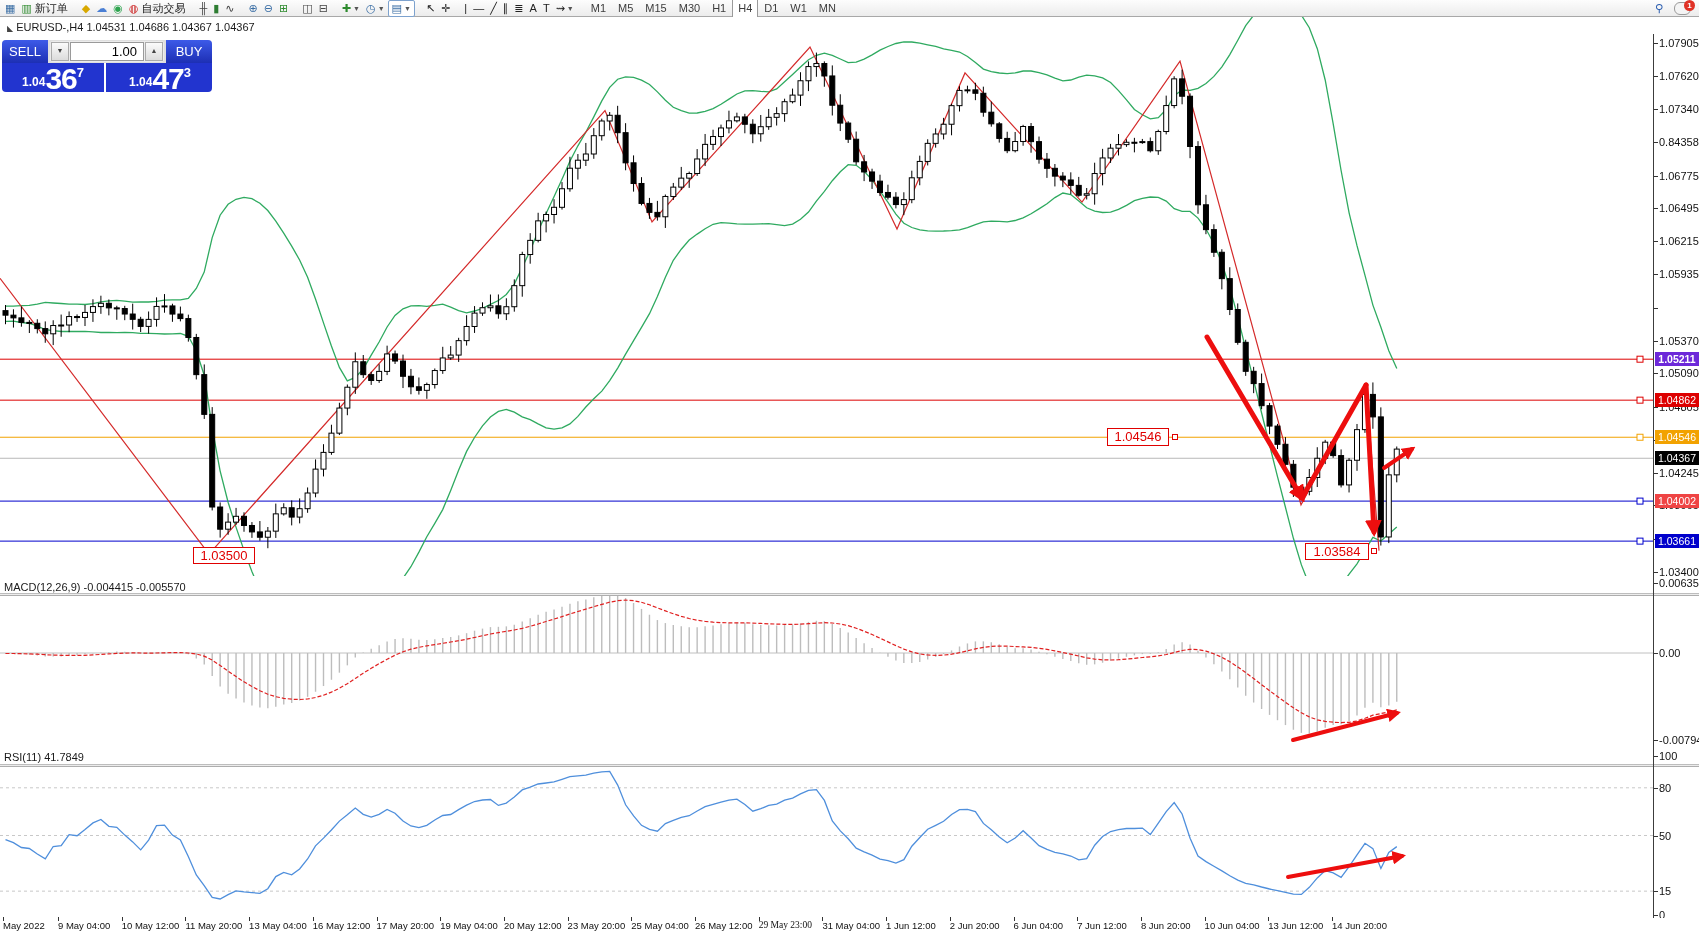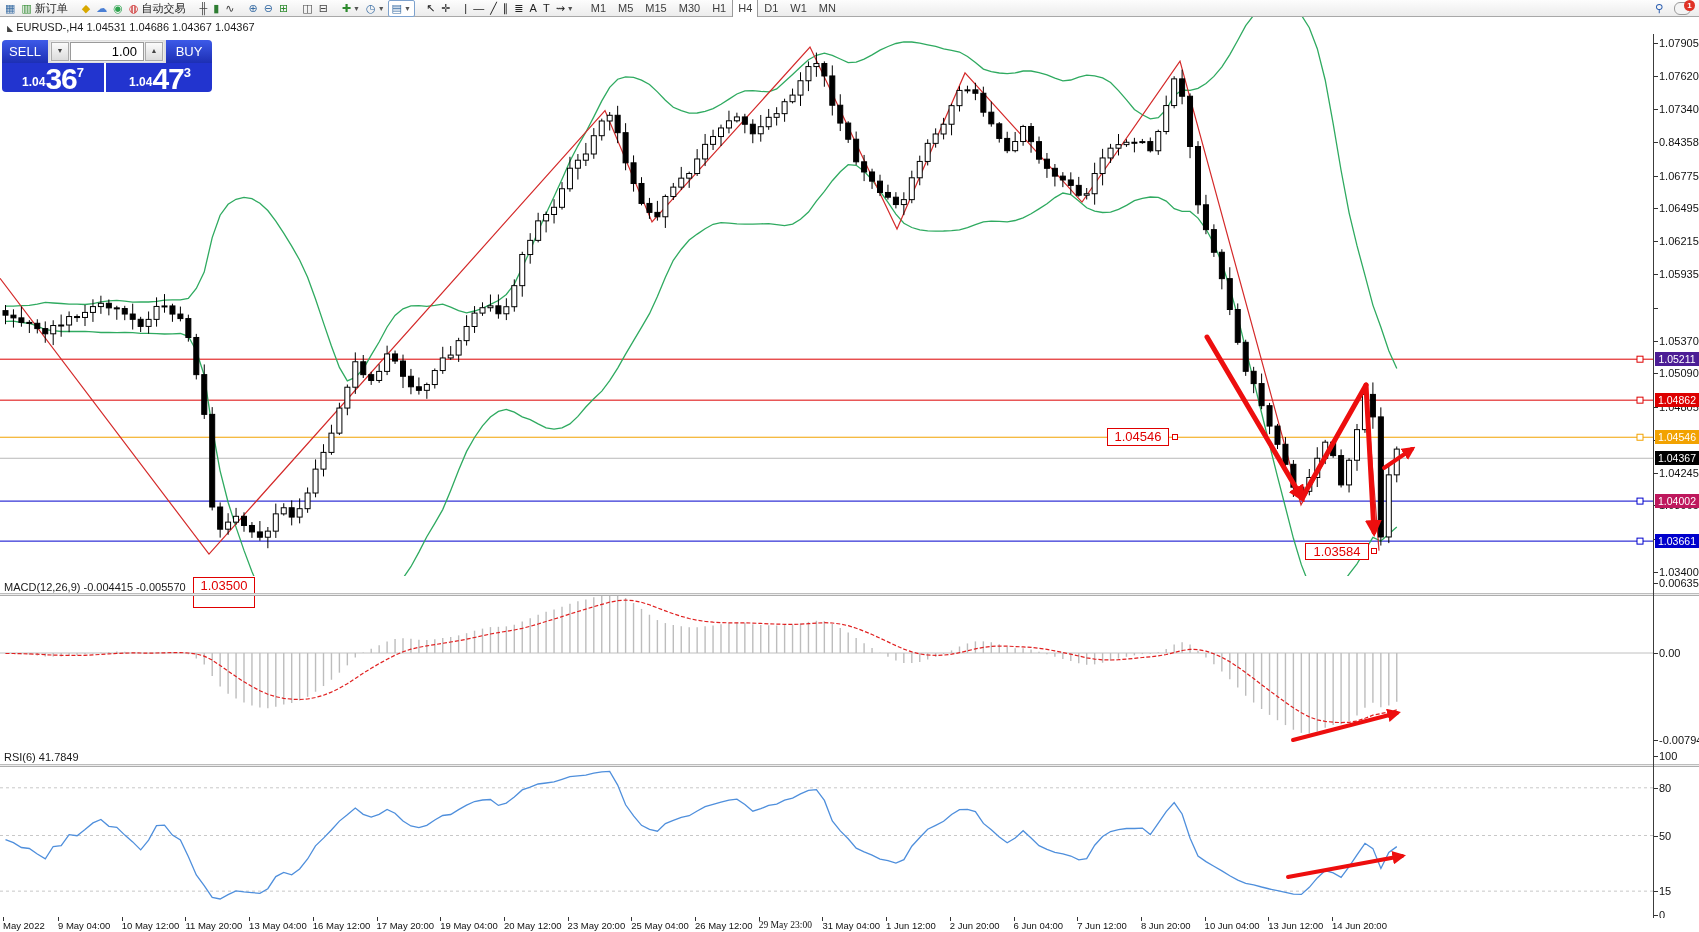--- a/index.html
+++ b/index.html
@@ -748,21 +748,21 @@
       </div>
       <div id="oc-phalf-buy" class="half">
         <span class="psm">1.04</span>
           <span class="pbig">47</span>
           <span class="psup">3</span>
       </div>
     </div>
   </div>
 
   <div class="ind-label" id="macd-label" style="top: 564px;">MACD(12,26,9) -0.004415 -0.005570</div>
-  <div class="ind-label" id="rsi-label" style="top: 734px;">RSI(6) 41.7849</div>
+  <div class="ind-label" id="rsi-label" style="top: 734px;">RSI(11) 41.7849</div>
 
   <div id="price-axis">
       <div class="axis-tick" style="top: 26px;"></div>
       <div class="axis-lab" style="top: 20px;">1.07905</div>
       <div class="axis-tick" style="top: 59.4507px;"></div>
       <div class="axis-lab" style="top: 53.4507px;">1.07620</div>
       <div class="axis-tick" style="top: 92.3146px;"></div>
       <div class="axis-lab" style="top: 86.3146px;">1.07340</div>
       <div class="axis-tick" style="top: 125.178px;"></div>
       <div class="axis-lab" style="top: 119.178px;">0.84358</div>
@@ -801,29 +801,29 @@
       <div class="axis-tick" style="top: 739px;"></div>
       <div class="axis-lab" style="top: 733px;">100</div>
       <div class="axis-tick" style="top: 770.8px;"></div>
       <div class="axis-lab" style="top: 764.8px;">80</div>
       <div class="axis-tick" style="top: 818.5px;"></div>
       <div class="axis-lab" style="top: 812.5px;">50</div>
       <div class="axis-tick" style="top: 874.15px;"></div>
       <div class="axis-lab" style="top: 868.15px;">15</div>
       <div class="axis-tick" style="top: 898px;"></div>
       <div class="axis-lab" style="top: 892px;">0</div>
-      <div class="badge" style="top: 335.197px; background: #4c1d95;">1.05211</div>
+      <div class="badge" style="top: 335.197px; background: #6d28d9; font-weight: bold;">1.05211</div>
       <div class="badge" style="top: 376.16px; background: rgb(221, 0, 0);">1.04862</div>
       <div class="badge" style="top: 413.249px; background: rgb(242, 162, 0);">1.04546</div>
       <div class="badge" style="top: 434.258px; background: rgb(0, 0, 0);">1.04367</div>
-      <div class="badge" style="top: 477.099px; background: #be185d;">1.04002</div>
+      <div class="badge" style="top: 477.099px; background: #ef4444;">1.04002</div>
       <div class="badge" style="top: 517.122px; background: rgb(0, 0, 204);">1.03661</div>
     </div>
   <div id="annos">
-      <div class="anno" style="left: 193px; top: 560px; width: 62px; height: 31px; line-height: 15px;">1.03500</div>
+      <div class="anno" style="left: 193px; top: 530px; width: 62px; height: 17px; line-height: 15px;">1.03500</div>
       <div class="anno" style="left: 1107px; top: 411px; width: 62px; height: 18px; line-height: 16px;">1.04546</div>
       <div class="handle" style="left: 1172px; top: 417px;"></div>
       <div class="anno" style="left: 1305px; top: 526px; width: 64px; height: 17px; line-height: 15px;">1.03584</div>
       <div class="handle" style="left: 1371px; top: 531px;"></div>
     </div>
 
   <div class="pane-div" id="div-macd" style="top: 576px;"></div>
   <div class="pane-div" id="div-rsi" style="top: 747px;"></div>
   <div id="axis-vline"></div>
 </div>

